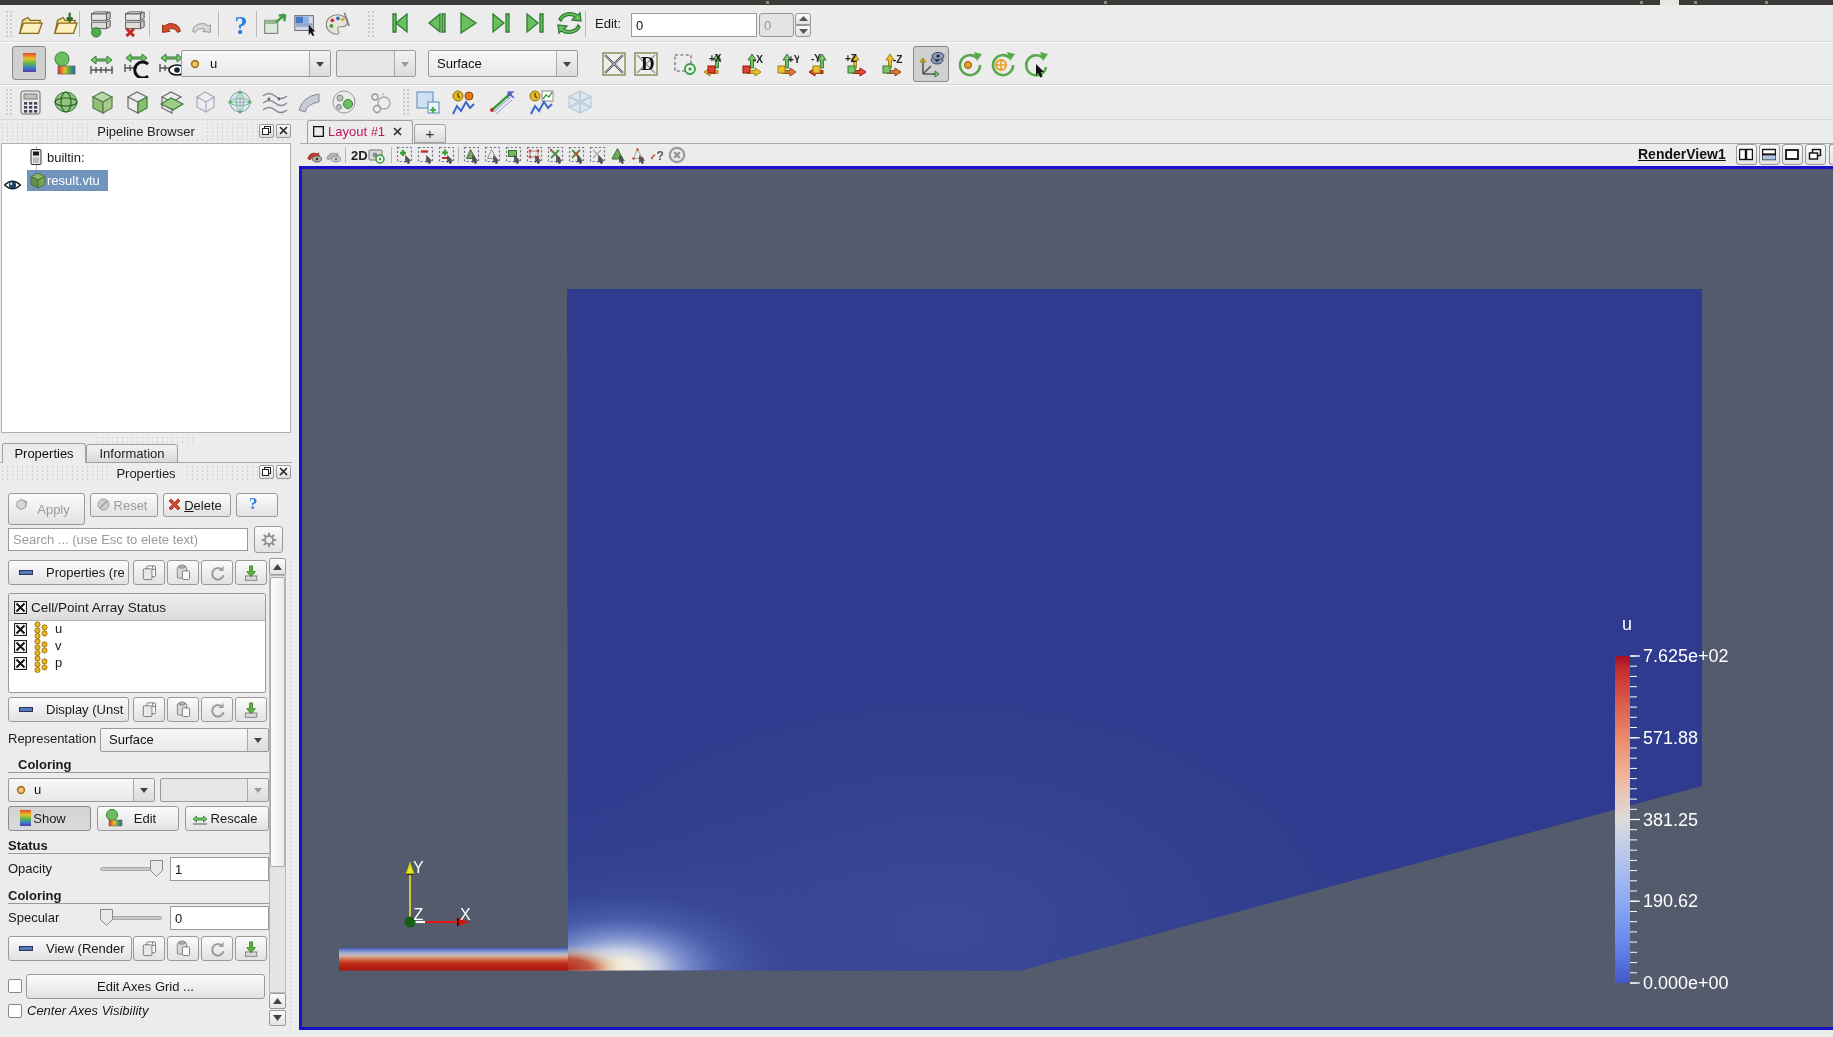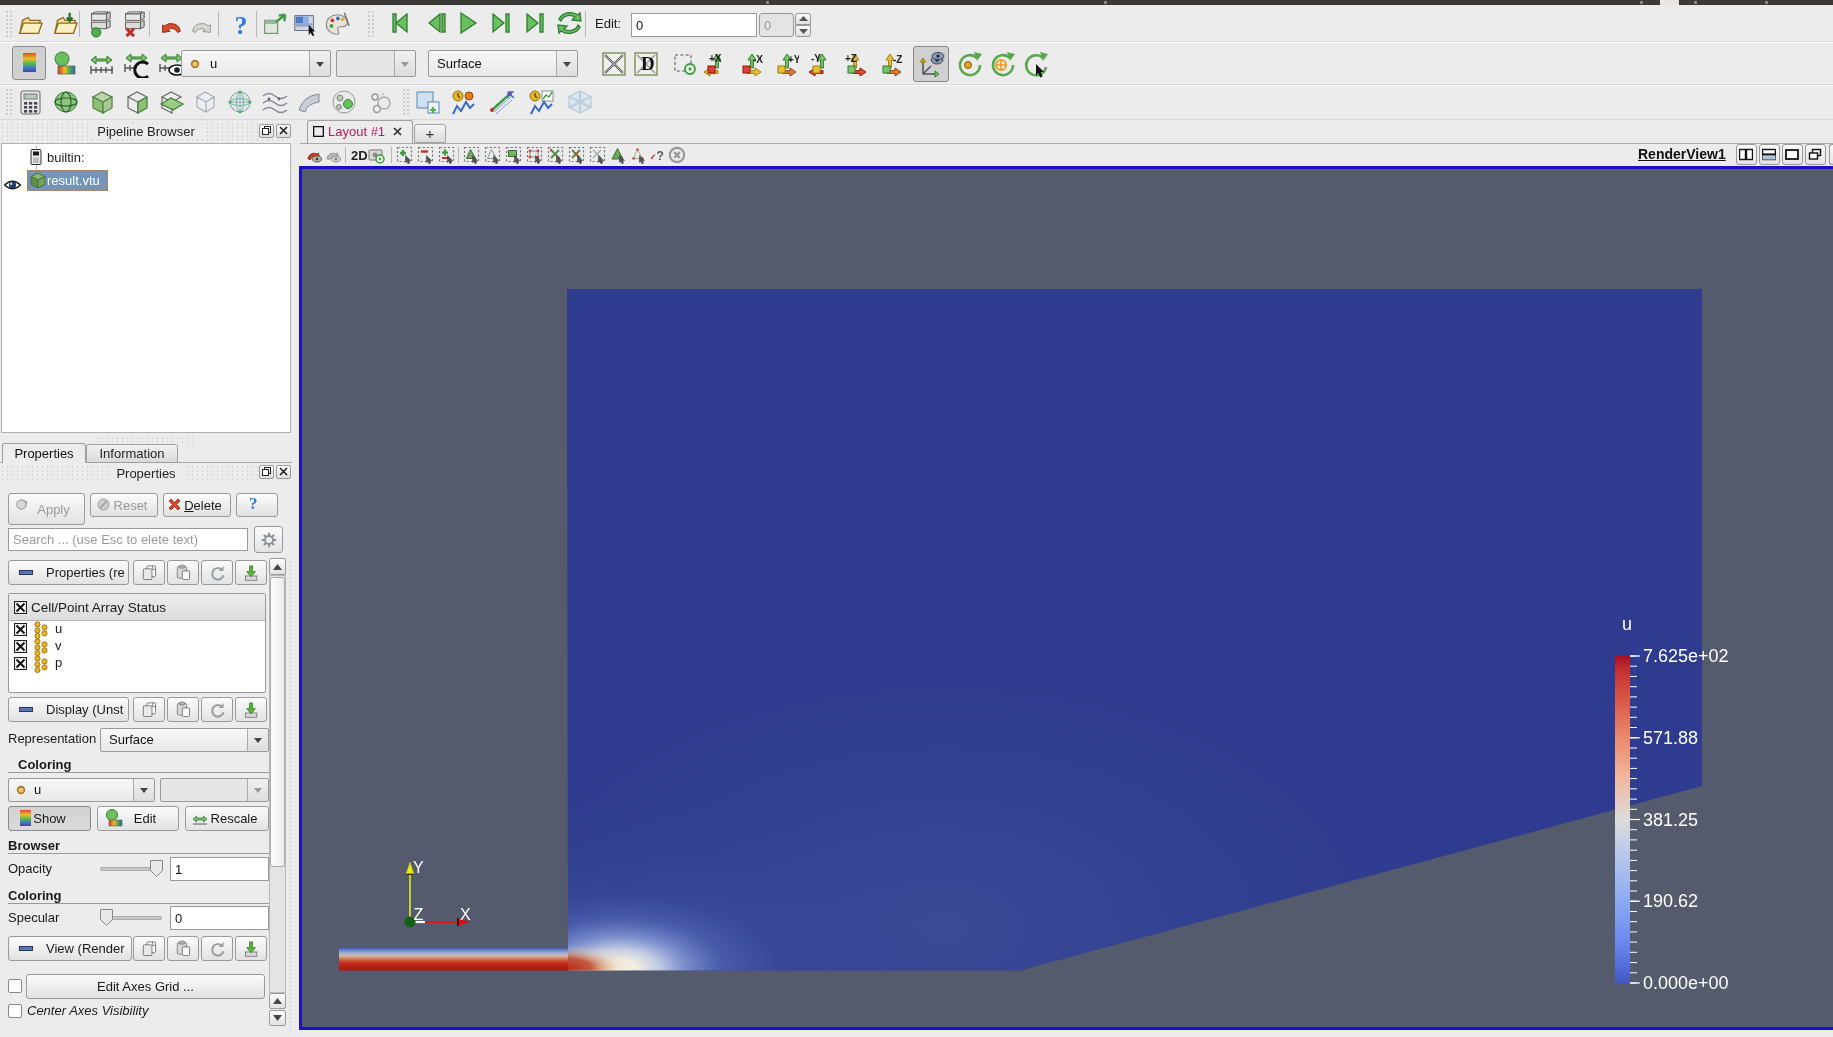--- a/index.html
+++ b/index.html
@@ -630,21 +630,21 @@
       <circle cx="8" cy="7" r="5.5" fill="#6abf5e" stroke="#39803a"></circle>
       <rect x="5" y="12" width="13" height="6" fill="url(#cmh2)" stroke="#666" stroke-width="0.6"></rect>
     </svg>
 <div class="btn" style="left:185px;top:806px;width:84px;height:25px;">
       <span style="margin-left:14px;">Rescale</span>
     </div>
 <svg class="abs" style="left:191px;top:812px;" width="18" height="14" viewBox="0 0 18 14">
       <path d="M2 7 l3.5 -3 v2 h7 v-2 l3.5 3 l-3.5 3 v-2 h-7 v2 Z" fill="#7cc468" stroke="#2e7d32" stroke-width="0.8"></path>
       <path d="M2 12 h14" stroke="#555"></path>
     </svg>
-<div class="label bold" style="left:8px;top:838px;">Browser</div>
+<div class="label bold" style="left:8px;top:838px;">Status</div>
 <div class="abs" style="left:8px;top:853px;width:261px;height:1px;background:#999;"></div>
 <div class="label" style="left:8px;top:861px;">Opacity</div>
 <div class="abs" style="left:100px;top:867px;width:62px;height:4px;background:#c8c8c8;border:1px solid #aaa;border-radius:2px;"></div>
 <svg class="abs" style="left:150px;top:860px;" width="13" height="17" viewBox="0 0 13 17">
       <path d="M0.5 0.5 h12 v10 l-6 6 l-6 -6 Z" fill="#e8e8e8" stroke="#888"></path>
     </svg>
 <div class="input" style="left:170px;top:857px;width:99px;height:24px;">1</div>
 <div class="label bold" style="left:8px;top:888px;">Coloring</div>
 <div class="abs" style="left:8px;top:903px;width:261px;height:1px;background:#999;"></div>
 <div class="label" style="left:8px;top:910px;">Specular</div>

